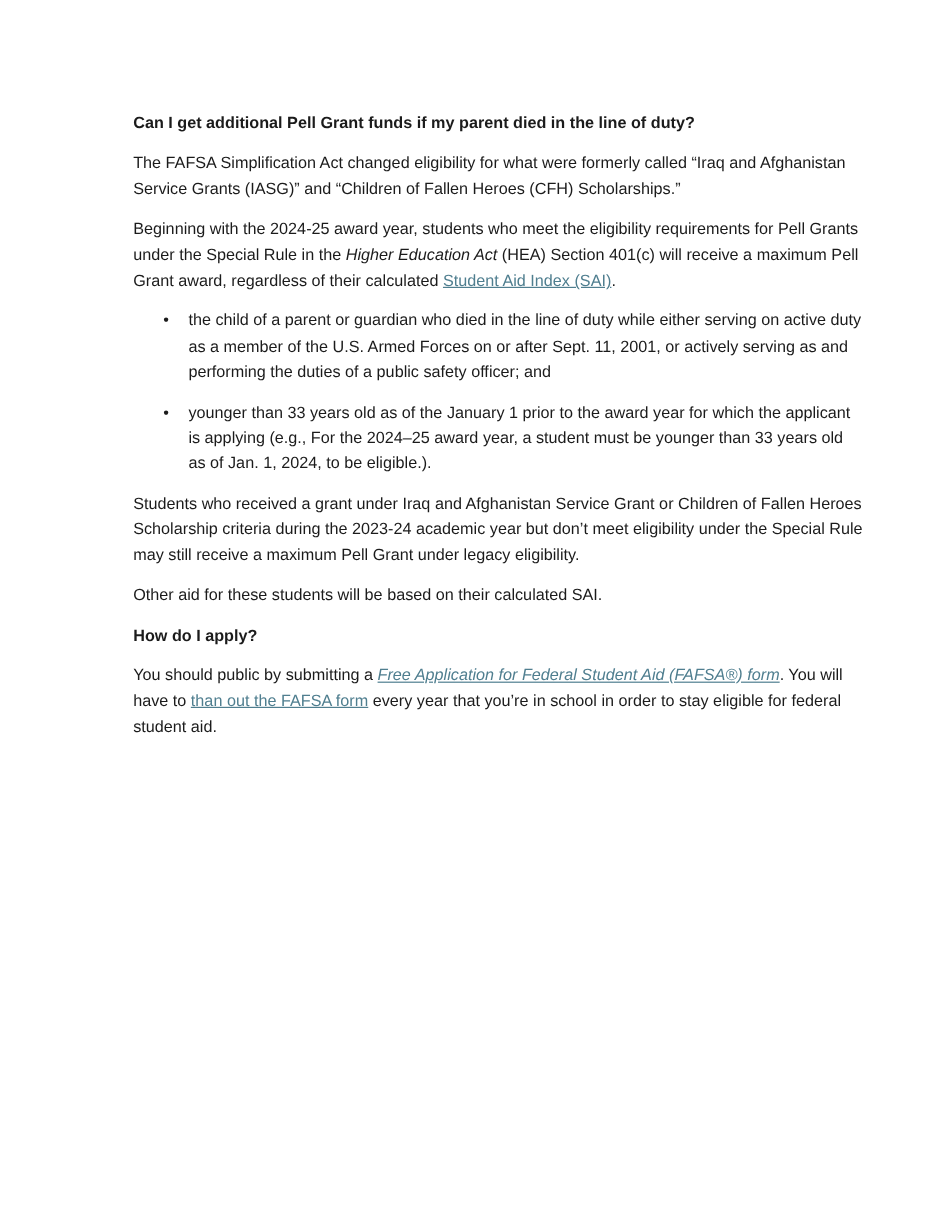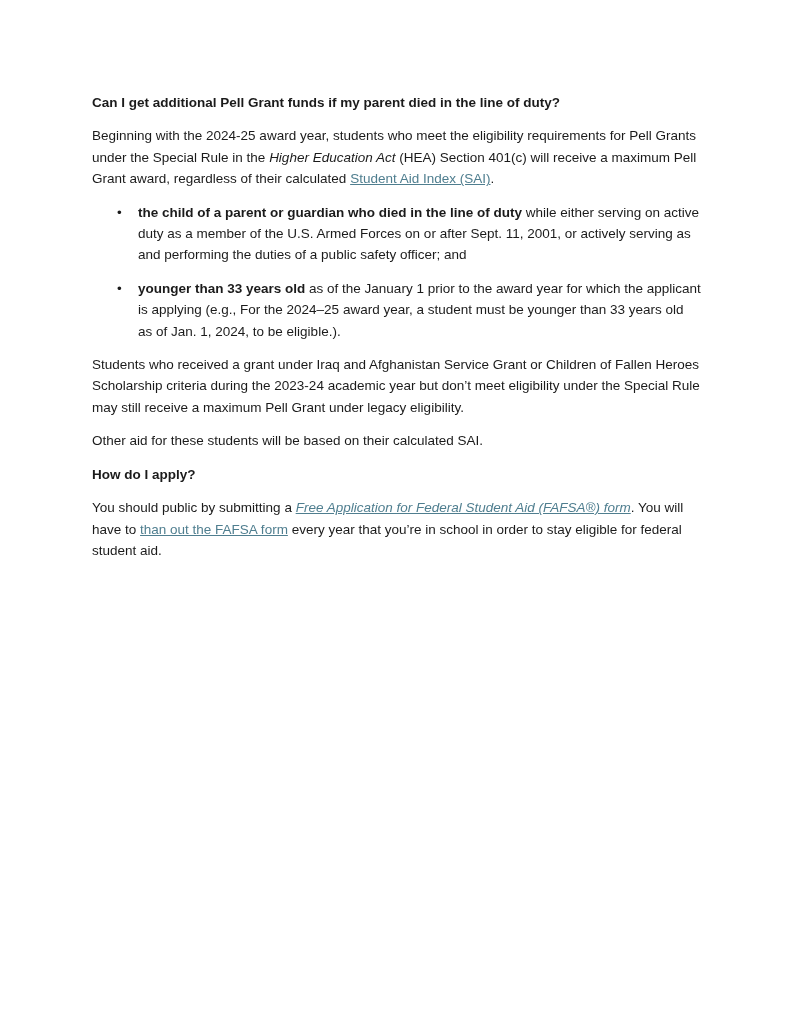--- a/index.html
+++ b/index.html
@@ -13,21 +13,21 @@
     height: 1024px;
     background: var(--page-bg, #ffffff);
     box-sizing: border-box;
     padding: 92px 90px 60px 92px;
     font-family: "Liberation Sans", "DejaVu Sans", sans-serif;
     font-size: 13.5px;
     line-height: 21.4px;
     color: var(--text, #1b1b1b);
     overflow: hidden;
   }
-  .content { width: 100%; }
+  .content { width: 100%; margin-left: 19px; }
   .heading {
     font-size: 13.5px;
     font-weight: bold;
     margin: 0 0 12px 0;
   }
   .paragraph {
     margin: 0 0 12px 0;
   }
   ul.bullet-list {
     list-style: none;
@@ -37,33 +37,34 @@
   li.list-item {
     position: relative;
     padding-left: 46px;
     margin: 0 0 12px 0;
   }
   li.list-item .marker {
     position: absolute;
     left: 25px;
     top: 0;
   }
-  .bold { font-weight: bold; }
+  .bold { font-weight: normal; }
   .italic { font-style: italic; }
   a.link {
     color: var(--link, #4f7e8f);
     cursor: pointer;
   }
 </style>
 </head>
 <body>
 
 <div class="page">
   <div class="content">
       <h3 class="heading"><span>Can I get additional Pell Grant funds if my parent died in the line of duty?</span></h3>
+      <p class="paragraph"><span>The FAFSA Simplification Act changed eligibility for what were formerly called “Iraq and Afghanistan Service Grants (IASG)” and “Children of Fallen Heroes (CFH) Scholarships.”</span></p>
       <p class="paragraph"><span>Beginning with the 2024-25 award year, students who meet the eligibility requirements for Pell Grants under the Special Rule in the </span><span class="italic">Higher Education Act</span><span> (HEA) Section 401(c) will receive a maximum Pell Grant award, regardless of their calculated </span><a class="link" href="#">Student Aid Index (SAI)</a><span>.</span></p>
       <ul class="bullet-list">
         <li class="list-item"><span class="marker">•</span><span class="bold">the child of a parent or guardian who died in the line of duty</span><span> while either serving on active duty as a member of the U.S. Armed Forces on or after Sept. 11, 2001, or actively serving as and performing the duties of a public safety officer; and</span></li>
         <li class="list-item"><span class="marker">•</span><span class="bold">younger than 33 years old</span><span> as of the January 1 prior to the award year for which the applicant is applying (e.g., For the 2024–25 award year, a student must be younger than 33 years old as of Jan. 1, 2024, to be eligible.).</span></li>
       </ul>
       <p class="paragraph"><span>Students who received a grant under Iraq and Afghanistan Service Grant or Children of Fallen Heroes Scholarship criteria during the 2023-24 academic year but don’t meet eligibility under the Special Rule may still receive a maximum Pell Grant under legacy eligibility.</span></p>
       <p class="paragraph"><span>Other aid for these students will be based on their calculated SAI.</span></p>
       <h3 class="heading"><span>How do I apply?</span></h3>
       <p class="paragraph"><span>You should public by submitting a </span><a class="link italic" href="#">Free Application for Federal Student Aid (FAFSA®) form</a><span>. You will have to </span><a class="link" href="#">than out the FAFSA form</a><span> every year that you’re in school in order to stay eligible for federal student aid.</span></p>
     </div>

